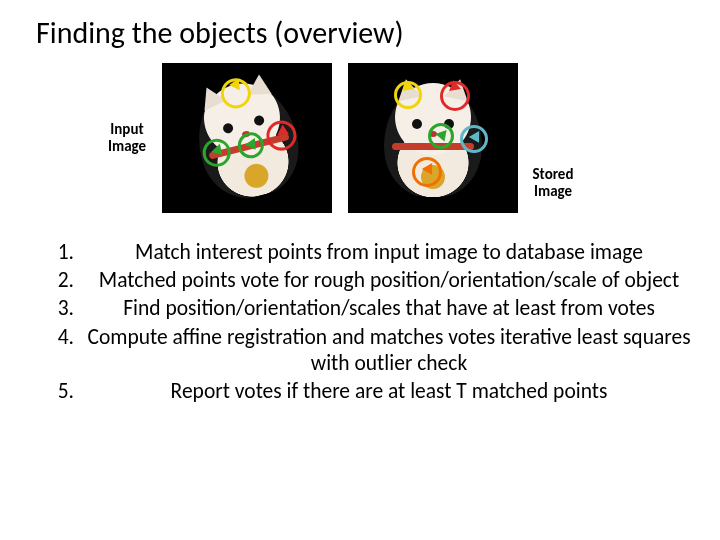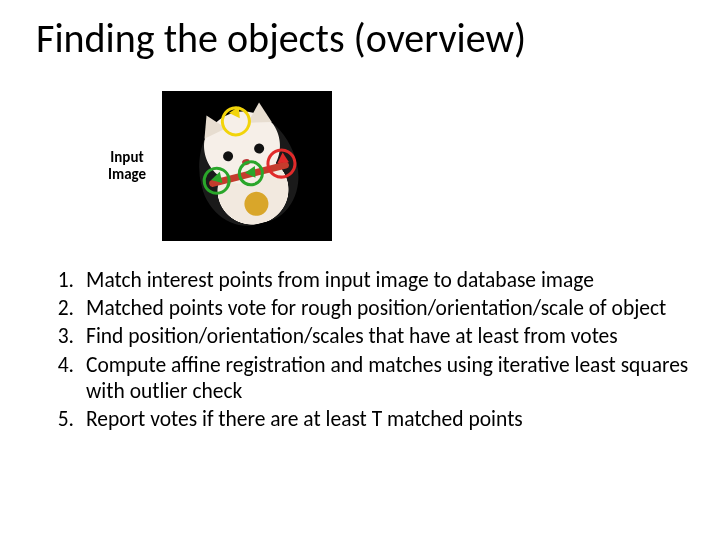--- a/index.html
+++ b/index.html
@@ -5,23 +5,23 @@
   * { margin: 0; padding: 0; box-sizing: border-box; }
   body {
     width: 720px;
     height: 540px;
     font-family: Calibri, Arial, sans-serif;
     background: #fff;
     color: #000;
     padding: 14px 28px 20px 28px;
   }
   .title {
-    font-size: 40px;
+    font-size: 30px;
     font-weight: 400;
-    margin-bottom: 28px;
+    margin-bottom: 12px;
     margin-left: 8px;
   }
   .images-row {
     display: flex;
     align-items: flex-start;
     justify-content: flex-start;
     gap: 10px;
     margin-bottom: 26px;
     margin-left: 70px;
   }
@@ -121,20 +121,21 @@
   .c-red    { color:#e02a2a; border-color:#e02a2a; }
   .c-orange { color:#f07000; border-color:#f07000; }
   .c-teal   { color:#5fb8c7; border-color:#5fb8c7; }
 
   ol.steps {
     list-style: none;
     counter-reset: step;
     font-size: 21.5px;
     line-height: 1.22;
     padding-left: 46px;
+    text-align: center;
   }
   ol.steps li {
     counter-increment: step;
     position: relative;
     margin-bottom: 2px;
     padding-left: 12px;
   }
   ol.steps li::before {
     content: counter(step) ".";
     position: absolute;
@@ -163,22 +164,42 @@
           <div class="collar"></div>
           <div class="belly"></div>
         <div class="fp c-yellow" style="width:30px;height:30px;left:50px;top:4px;--ar:40deg"></div>
         <div class="fp c-green" style="width:28px;height:28px;left:18px;top:58px;--ar:150deg"></div>
         <div class="fp c-green" style="width:26px;height:26px;left:54px;top:60px;--ar:160deg"></div>
         <div class="fp c-red" style="width:30px;height:30px;left:84px;top:56px;--ar:130deg"></div>
       </div>
     </div>
   </div>
 
+  <div class="image-block right" style="margin-left:6px;">
+    <div class="img-label" style="margin-top:90px;">Stored Image</div>
+    <div class="img-frame">
+      <div class="cat-wrap">
+        <div class="cat"></div>
+        <div class="ear l"></div>
+          <div class="ear r"></div>
+        <div class="eye l"></div>
+          <div class="eye r"></div>
+        <div class="nose"></div>
+          <div class="collar"></div>
+          <div class="belly"></div>
+        <div class="fp c-yellow" style="width:28px;height:28px;left:26px;top:8px;--ar:-10deg"></div>
+        <div class="fp c-red" style="width:30px;height:30px;left:72px;top:8px;--ar:-10deg"></div>
+        <div class="fp c-green" style="width:26px;height:26px;left:60px;top:50px;--ar:160deg"></div>
+        <div class="fp c-teal" style="width:28px;height:28px;left:92px;top:52px;--ar:150deg"></div>
+        <div class="fp c-orange" style="width:30px;height:30px;left:44px;top:84px;--ar:150deg"></div>
+      </div>
+    </div>
+  </div>
 
 </div>
 
 <ol class="steps">
   <li>Match interest points from input image to database image</li>
   <li>Matched points vote for rough position/orientation/scale of object</li>
   <li>Find position/orientation/scales that have at least from votes</li>
-  <li>Compute affine registration and matches using iterative least squares with outlier check</li>
+  <li>Compute affine registration and matches votes iterative least squares with outlier check</li>
   <li>Report votes if there are at least T matched points</li>
 </ol>
 
 </body></html>

